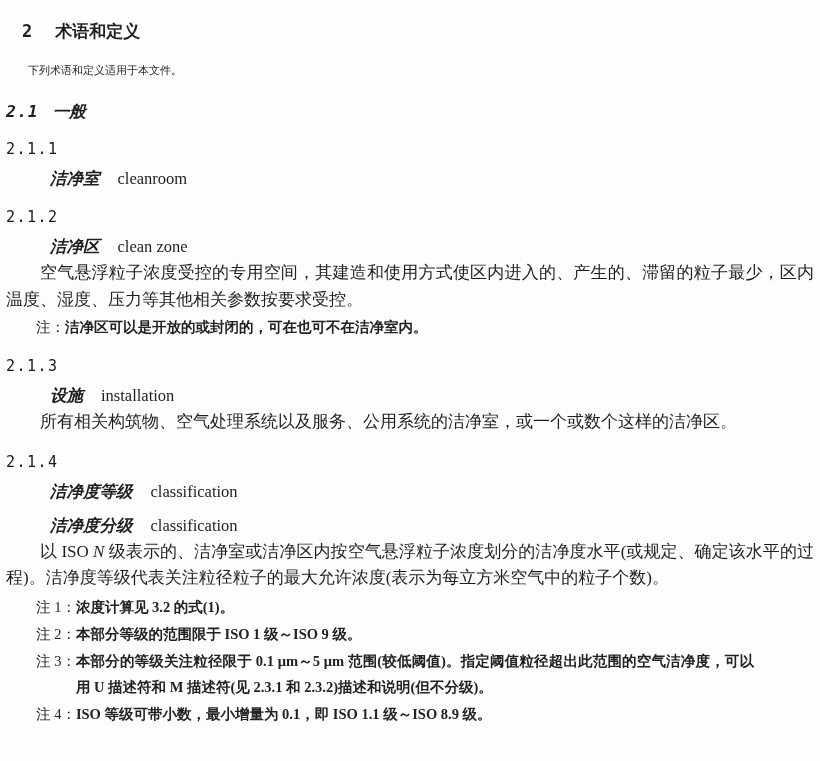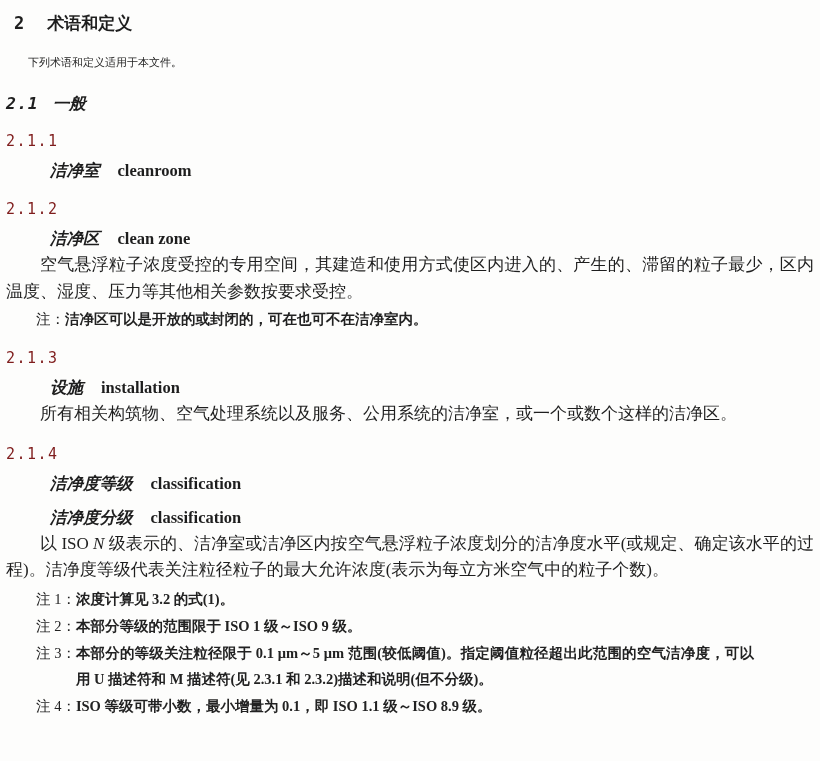--- a/index.html
+++ b/index.html
@@ -14,21 +14,21 @@
   .page {
     padding: 4px 6px 0 6px;
     box-sizing: border-box;
     width: 820px;
   }
   .h-main {
     font-family: "Liberation Sans", "DejaVu Sans", sans-serif;
     font-weight: bold;
     font-size: 17px;
     line-height: 22px;
-    margin: 8px;
+    margin: 16px;
   }
   .h-main .num, .h-sub .num {
     font-family: "DejaVu Sans Mono", monospace;
     font-weight: bold;
     margin-right: 22px;
     letter-spacing: 1px;
   }
   .intro {
     font-size: 11px;
     line-height: 22px;
@@ -43,36 +43,36 @@
     margin: 19px 0 0 0;
     font-style: italic;
   }
   .h-sub .num { margin-right: 14px; }
   .clause-num {
     font-family: "DejaVu Sans Mono", monospace;
     font-size: 15px;
     line-height: 20px;
     letter-spacing: 1.5px;
     margin: 16px 0 0 0;
-    color: #7f1d1d;
+    color: #0f172a;
   }
   .term {
     margin: 7px 0 0 44px;
     font-size: 16.5px;
     line-height: 24px;
   }
   .term .zh {
     font-family: "Liberation Sans", "DejaVu Sans", sans-serif;
     font-weight: bold;
     margin-right: 18px;
     font-style: italic;
   }
   .term .en {
     font-family: "Liberation Serif", "DejaVu Serif", serif;
-    font-weight: bold;
+    font-weight: normal;
   }
   .term + .term { margin-top: 9px; }
   .body-para {
     font-size: 17px;
     line-height: 26.5px;
     margin: 1px 0 0 0;
     text-indent: 2em;
     text-align: justify;
   }
   .body-para .italic-var { font-style: italic; }

